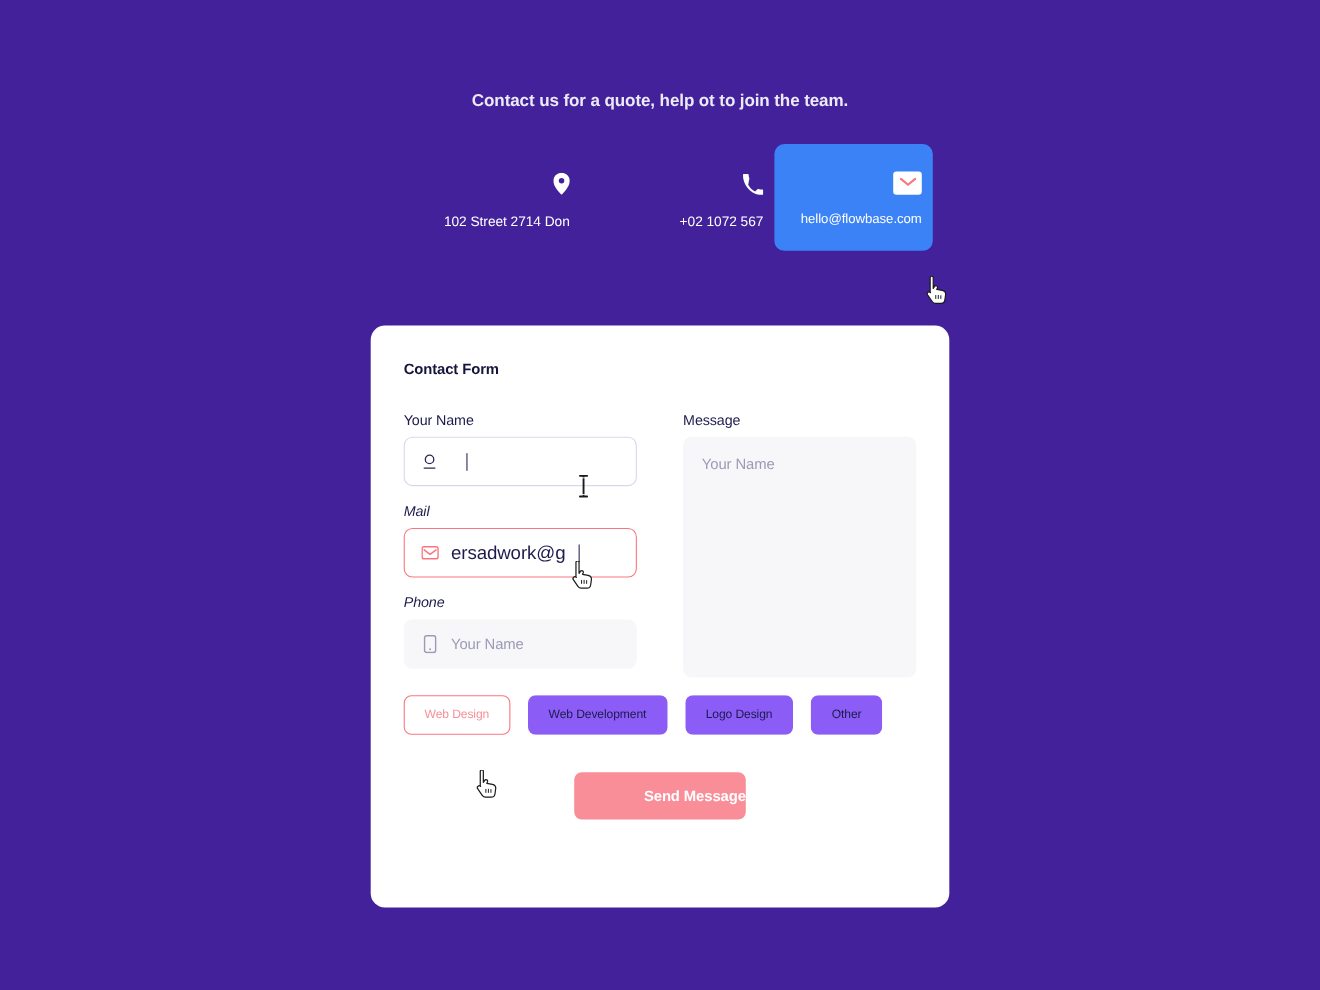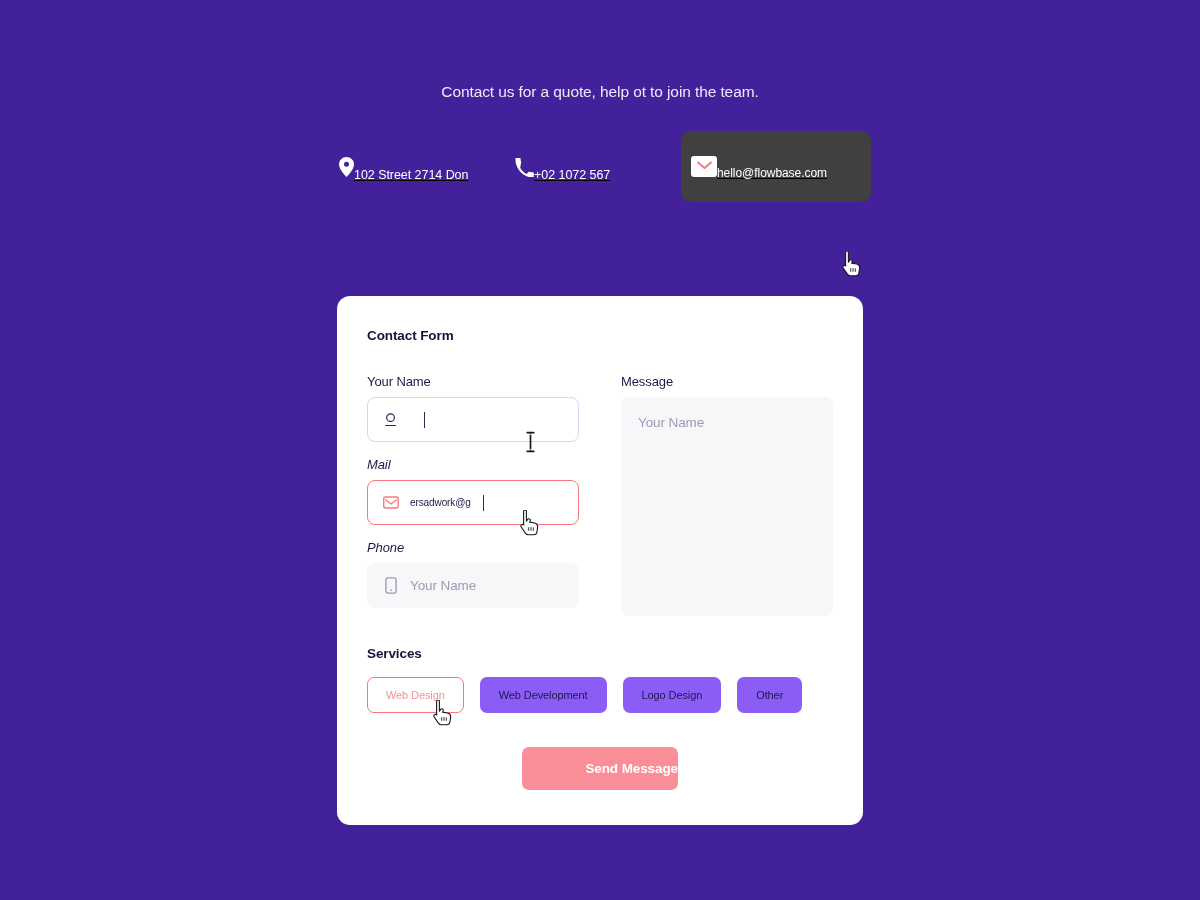--- a/index.html
+++ b/index.html
@@ -28,51 +28,50 @@
     color: #FFFFFF;
     font-size: 33px;
     font-weight: bold;
     letter-spacing: -0.6px;
     line-height: 1.2;
   }
 
   .hero-sub {
     color: #EDEAF8;
     font-size: 15.5px;
-    font-weight: 400;
+    font-weight: 700;
     margin-top: 17px;
     letter-spacing: -0.1px;
   }
 
   
   .contact-strip {
     display: flex;
     justify-content: center;
     align-items: flex-start;
     gap: 0px;
     margin-top: 30px;
   }
 
   .contact-item {
     width: 176px;
     padding: 23px 10px 19px;
     border-radius: 9px;
     text-align: center;
     display: flex;
-    flex-direction: row;
-    align-items: flex-start;
+    flex-direction: column;
+    align-items: flex-end;
     justify-content: flex-start;
-    text-decoration: underline;
   }
 
   .contact-item.plain { background: transparent; }
 
   .contact-item.highlight {
-    background: #404040;
-    width: 190px;
+    background: #3b82f6;
+    width: 144px;
     padding: 22px 10px 22px;
   }
 
   .contact-icon {
     height: 26px;
     display: flex;
     align-items: center;
     justify-content: center;
   }
 
@@ -164,21 +163,21 @@
   .input-icon {
     width: 17px;
     height: 17px;
     flex: 0 0 17px;
     display: flex;
     align-items: center;
     justify-content: center;
   }
 
   .input-text {
-    font-size: 10px;
+    font-size: 17px;
     color: #1C1B4B;
     letter-spacing: -0.1px;
     white-space: nowrap;
   }
 
   .input-placeholder {
     font-size: 13.5px;
     color: #9B9BB5;
     letter-spacing: -0.1px;
   }
@@ -366,21 +365,20 @@
 
     <div class="col-right">
       <label class="field-label">Message</label>
       <div class="textarea-box">
         <span class="textarea-placeholder">Your Name</span>
       </div>
     </div>
 
   </div>
 
-  <div class="services-title">Services</div>
   <div class="chips">
     <div class="chip selected">Web Design</div>
     <div class="chip idle">Web Development</div>
     <div class="chip idle">Logo Design</div>
     <div class="chip idle">Other</div>
   </div>
 
   <div class="submit-row">
     <button class="submit-btn">Send Message</button>
   </div>

